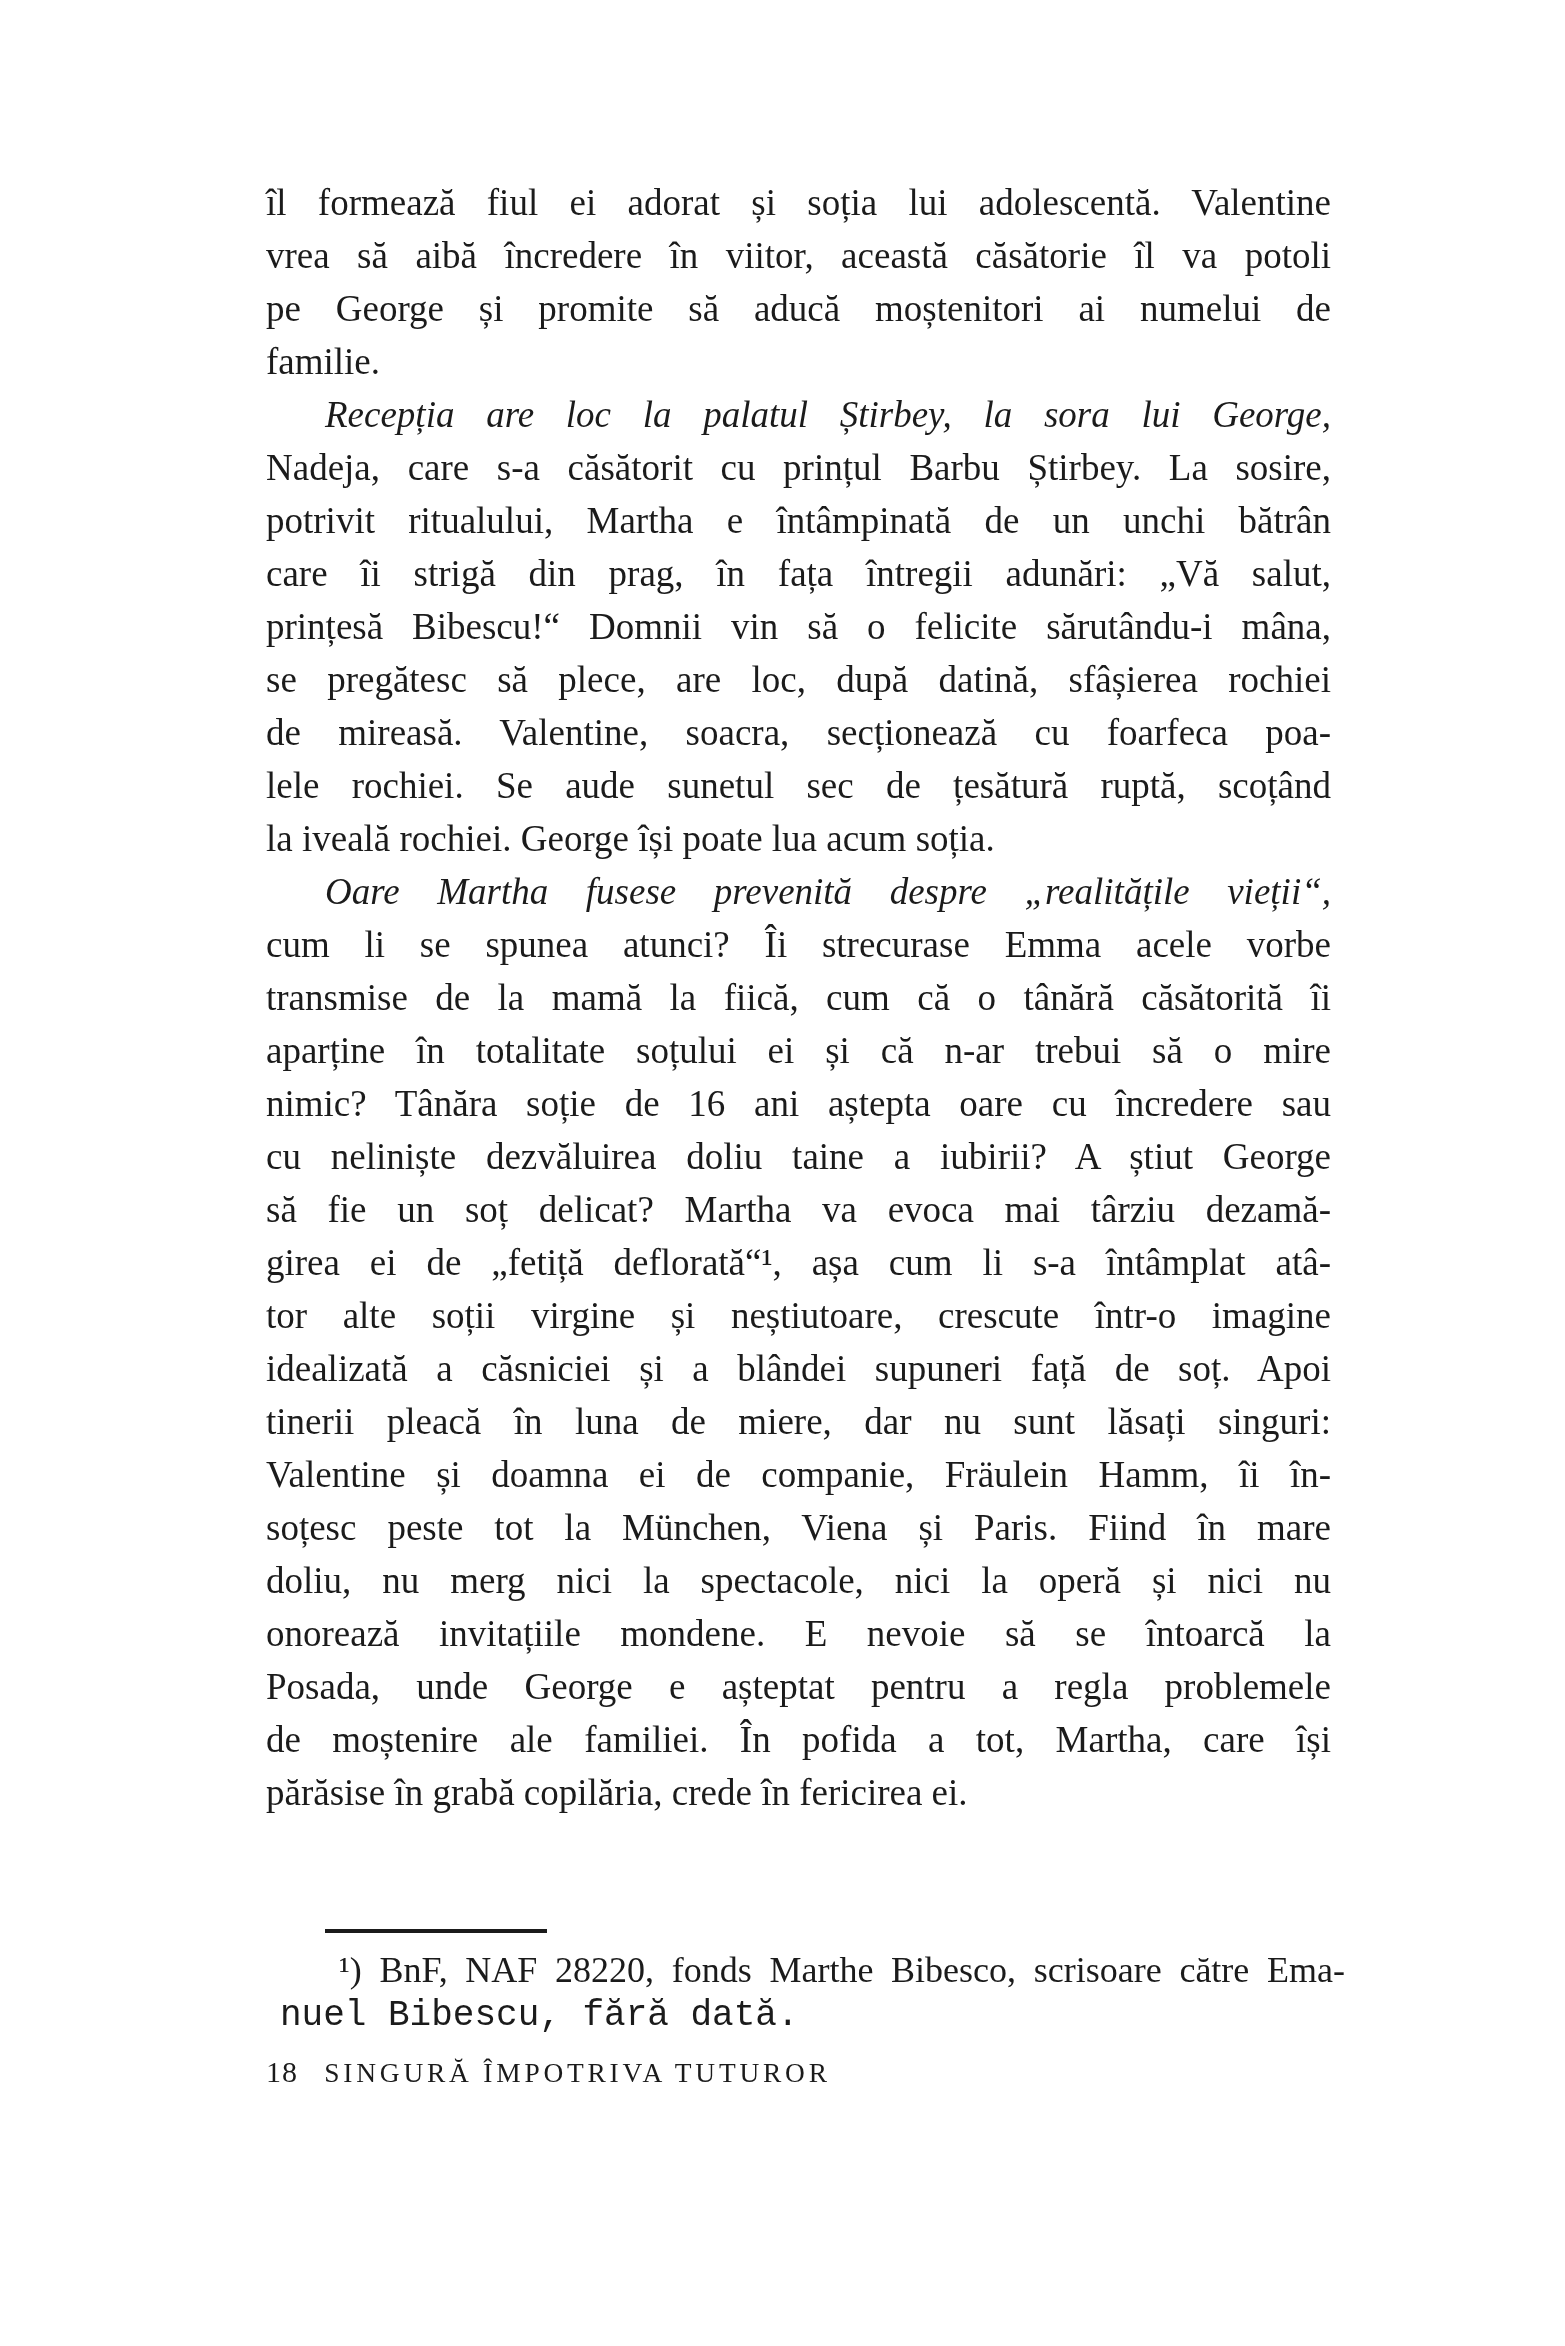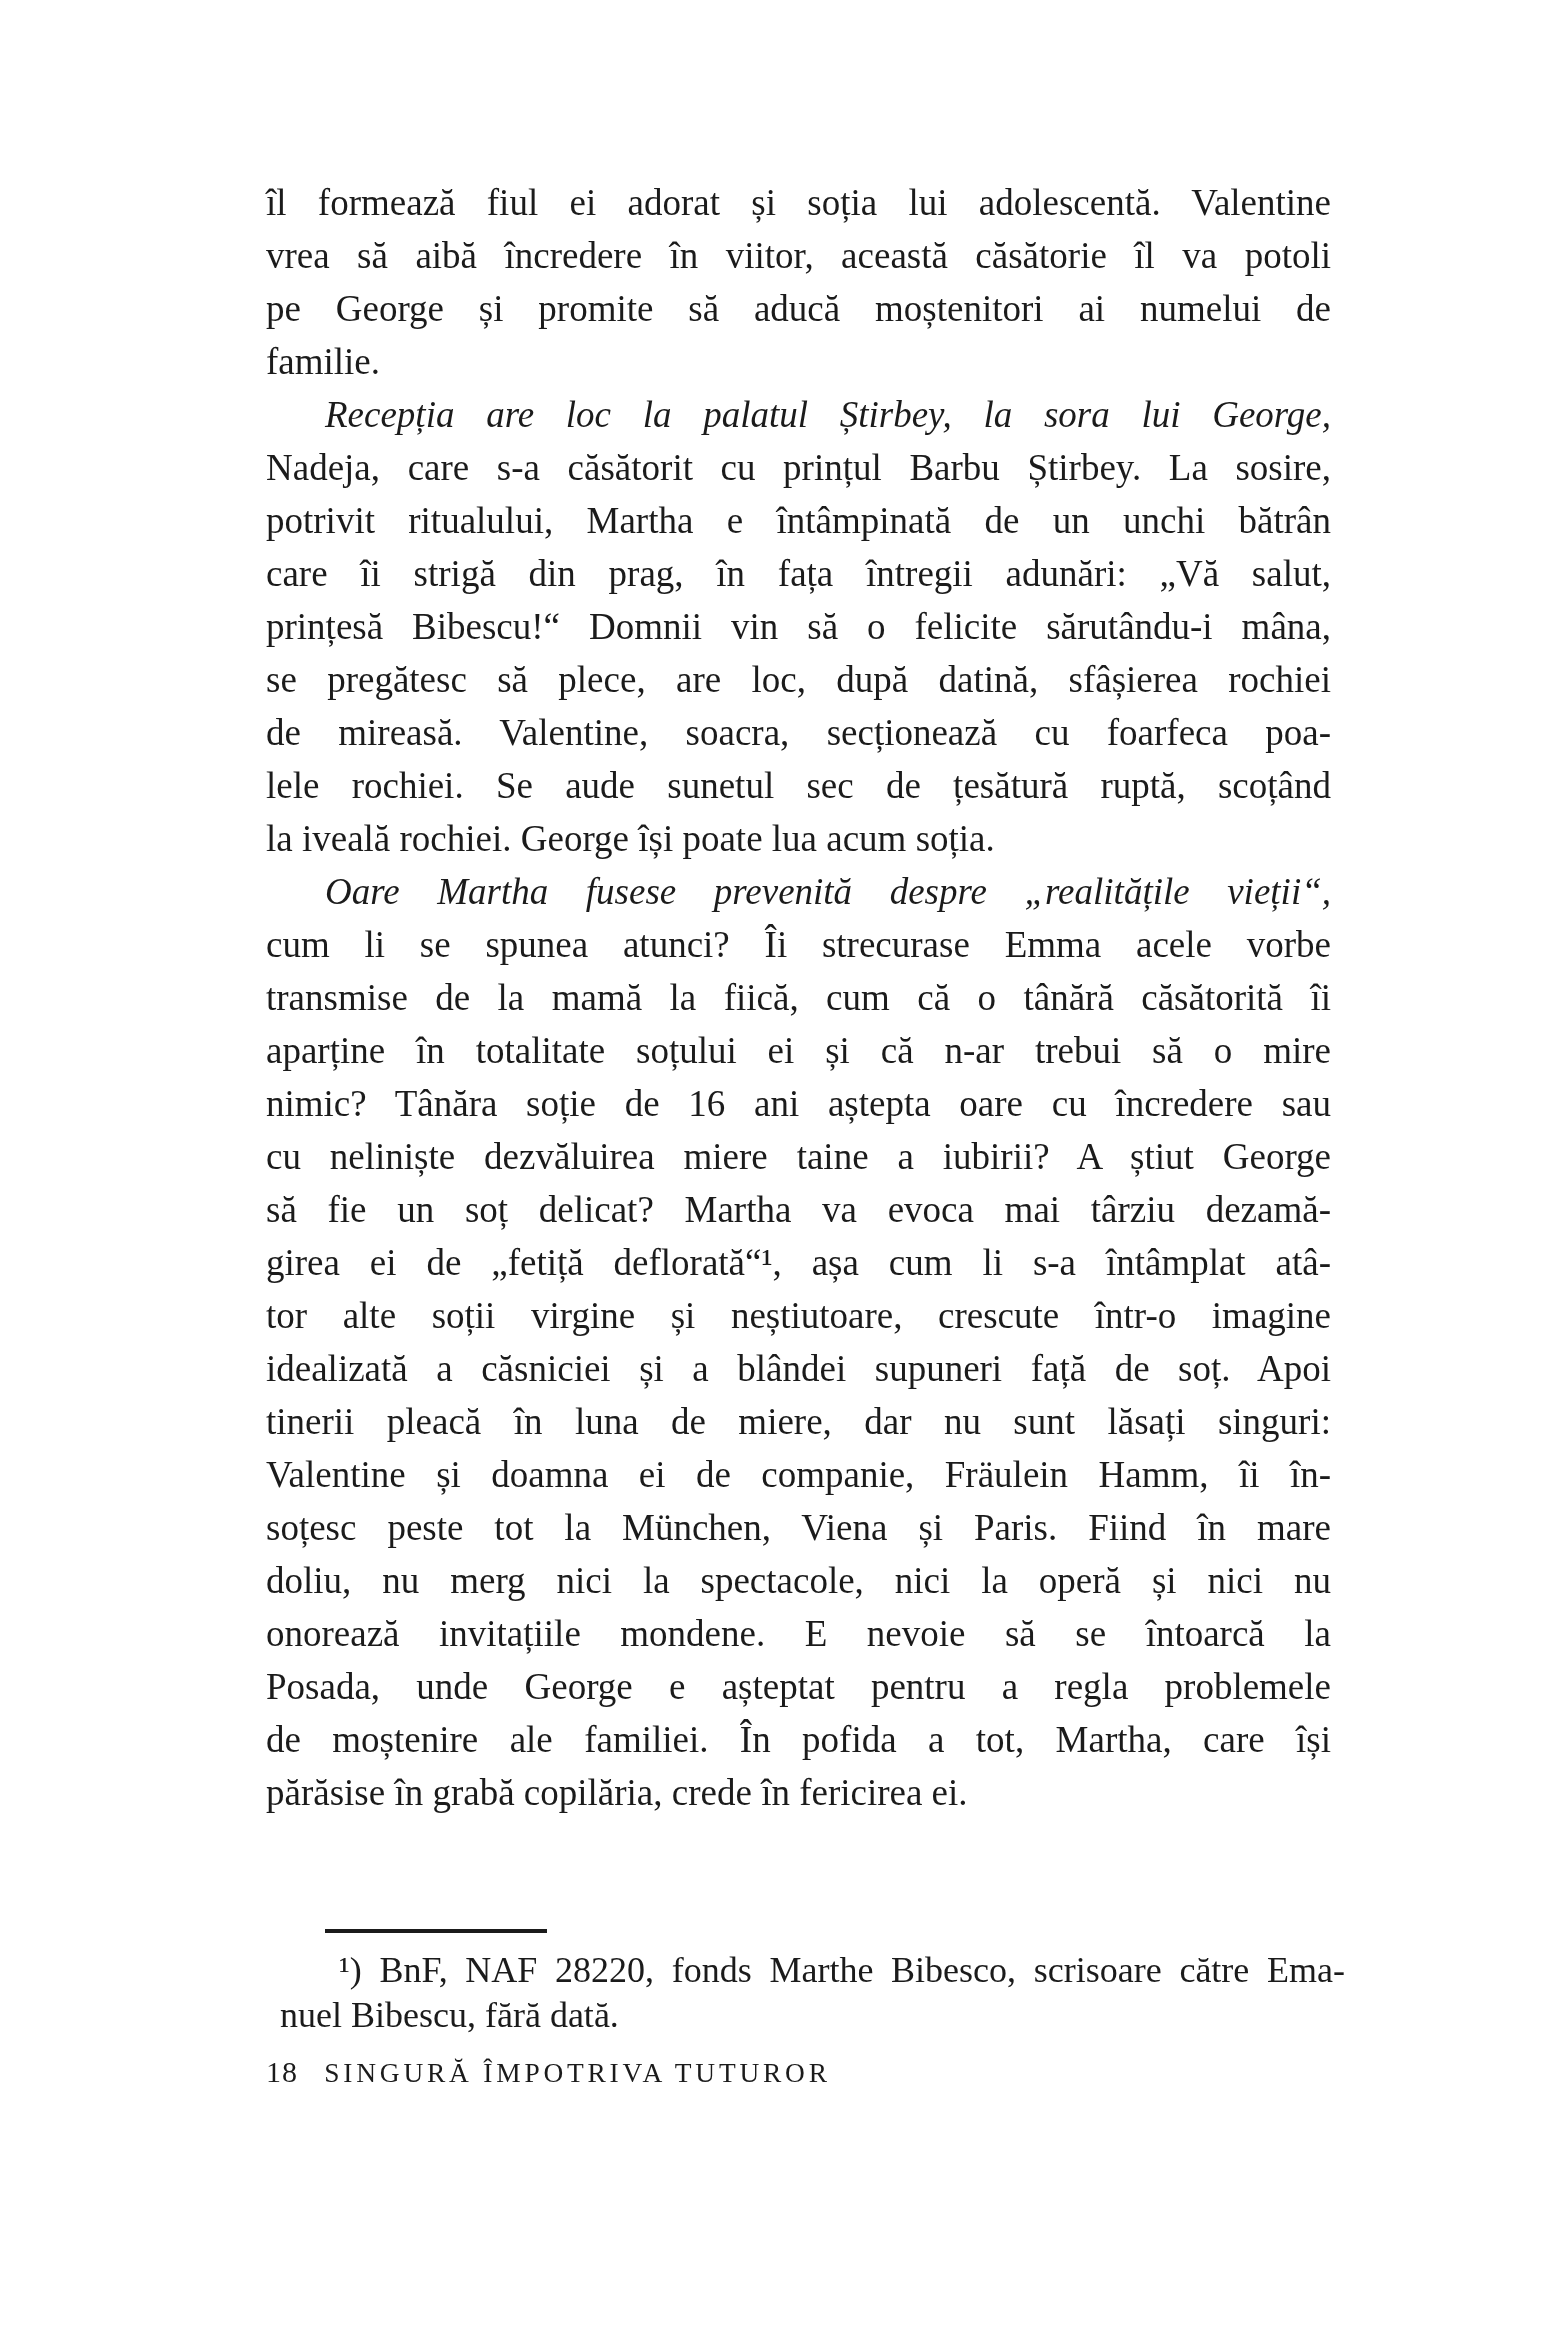--- a/index.html
+++ b/index.html
@@ -64,20 +64,21 @@
     line-height: 45px;
     height: 45px;
     text-align: justify;
     text-align-last: justify;
   }
   .fn-line.indent {
     padding-left: 59px;
   }
   .fn-line.para-end {
     text-align-last: left;
+    font-family: Liberation Mono, monospace;
   }
   
   .page-footer {
     position: absolute;
     left: 266px;
     top: 2055px;
     width: 1065px;
     display: flex;
     align-items: baseline;
   }
@@ -109,21 +110,21 @@
       <div class="line">prințesă Bibescu!“ Domnii vin să o felicite sărutându-i mâna,</div>
       <div class="line">se pregătesc să plece, are loc, după datină, sfâșierea rochiei</div>
       <div class="line">de mireasă. Valentine, soacra, secționează cu foarfeca poa-</div>
       <div class="line">lele rochiei. Se aude sunetul sec de țesătură ruptă, scoțând</div>
       <div class="line para-end">la iveală rochiei. George își poate lua acum soția.</div>
       <div class="line indent">Oare Martha fusese prevenită despre „realitățile vieții“,</div>
       <div class="line">cum li se spunea atunci? Îi strecurase Emma acele vorbe</div>
       <div class="line">transmise de la mamă la fiică, cum că o tânără căsătorită îi</div>
       <div class="line">aparține în totalitate soțului ei și că n-ar trebui să o mire</div>
       <div class="line">nimic? Tânăra soție de 16 ani aștepta oare cu încredere sau</div>
-      <div class="line">cu neliniște dezvăluirea miere taine a iubirii? A știut George</div>
+      <div class="line">cu neliniște dezvăluirea doliu taine a iubirii? A știut George</div>
       <div class="line">să fie un soț delicat? Martha va evoca mai târziu dezamă-</div>
       <div class="line">girea ei de „fetiță deflorată“¹, așa cum li s-a întâmplat atâ-</div>
       <div class="line">tor alte soții virgine și neștiutoare, crescute într-o imagine</div>
       <div class="line">idealizată a căsniciei și a blândei supuneri față de soț. Apoi</div>
       <div class="line">tinerii pleacă în luna de miere, dar nu sunt lăsați singuri:</div>
       <div class="line">Valentine și doamna ei de companie, Fräulein Hamm, îi în-</div>
       <div class="line">soțesc peste tot la München, Viena și Paris. Fiind în mare</div>
       <div class="line">doliu, nu merg nici la spectacole, nici la operă și nici nu</div>
       <div class="line">onorează invitațiile mondene. E nevoie să se întoarcă la</div>
       <div class="line">Posada, unde George e așteptat pentru a regla problemele</div>

